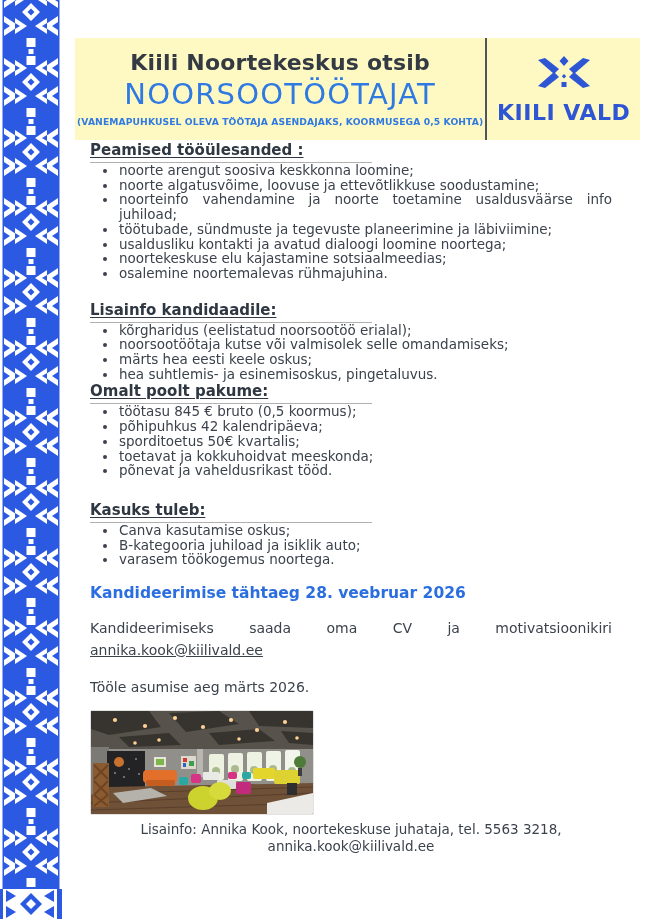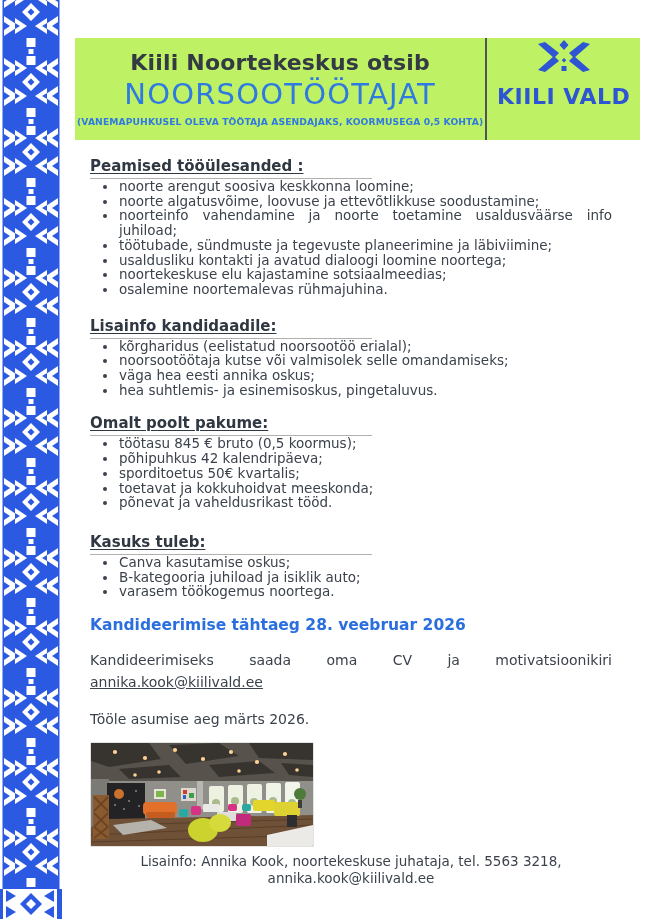--- a/index.html
+++ b/index.html
@@ -7,41 +7,41 @@
   body {
     position:relative; overflow:hidden; background:#ffffff;
     font-family:"DejaVu Sans","Liberation Sans",sans-serif;
     color:#3b424c;
   }
   .folk-border { position:absolute; left:0; top:0; width:62px; height:919px; }
   .content { position:absolute; left:62px; top:0; width:588px; height:919px; }
 
   
   .header {
-    margin:38px 10px 0 13px; height:102px; background:#bef264;
+    margin:38px 10px 0 13px; height:102px; background:#fef9c3;
     display:flex; flex-direction:row; align-items:stretch;
   }
   .title-box {
     flex:1 1 auto; display:flex; flex-direction:column; align-items:center;
     justify-content:center; padding:4px 2px 6px 2px;
     border-right:2px solid #50555b;
   }
   .pretitle { font-size:22px; font-weight:bold; color:#333a43; letter-spacing:.2px; }
   .job-title { font-size:29px; font-weight:normal; color:#2f7ae2; letter-spacing:1.2px; margin-top:2px; }
   .subtitle { font-size:9.2px; font-weight:bold; color:#2f7ae2; margin-top:5px; white-space:nowrap; letter-spacing:.1px; }
   .logo-box {
     width:168px; display:flex; flex-direction:column; align-items:center;
-    justify-content:flex-start; gap:4px;
+    justify-content:center; gap:4px;
   }
   .logo-text { font-size:22px; font-weight:bold; color:#2d55d4; letter-spacing:.5px; }
 
   
   .main { margin:0 38px 0 28px; }
   .section-heading {
-    margin-top:16px; width:282px; border-bottom:1px solid #b0b0b0; padding-bottom:3px;
+    width:282px; border-bottom:1px solid #b0b0b0; padding-bottom:3px;
   }
   .section-heading span {
     font-size:15px; font-weight:bold; color:#2f3842;
     text-decoration:underline; text-underline-offset:2px;
   }
   ul.bullets { margin:0 0 0 0; padding-left:28px; }
   ul.bullets li {
     font-size:13.5px; line-height:14.7px; color:#3b424c;
     text-align:justify; padding-left:1px;
   }
@@ -150,21 +150,21 @@
       <li>noortekeskuse elu kajastamine sotsiaalmeedias;</li>
       <li>osalemine noortemalevas rühmajuhina.</li>
     </ul>
 
     <div class="section-heading" style="margin-top:19px;">
       <span>Lisainfo kandidaadile:</span>
     </div>
     <ul class="bullets">
       <li>kõrgharidus (eelistatud noorsootöö erialal);</li>
       <li>noorsootöötaja kutse või valmisolek selle omandamiseks;</li>
-      <li>väga hea eesti annika oskus;</li>
+      <li>märts hea eesti keele oskus;</li>
       <li>hea suhtlemis- ja esinemisoskus, pingetaluvus.</li>
     </ul>
 
     <div class="section-heading" style="">
       <span>Omalt poolt pakume:</span>
     </div>
     <ul class="bullets">
       <li>töötasu 845 € bruto (0,5 koormus);</li>
       <li>põhipuhkus 42 kalendripäeva;</li>
       <li>sporditoetus 50€ kvartalis;</li>

